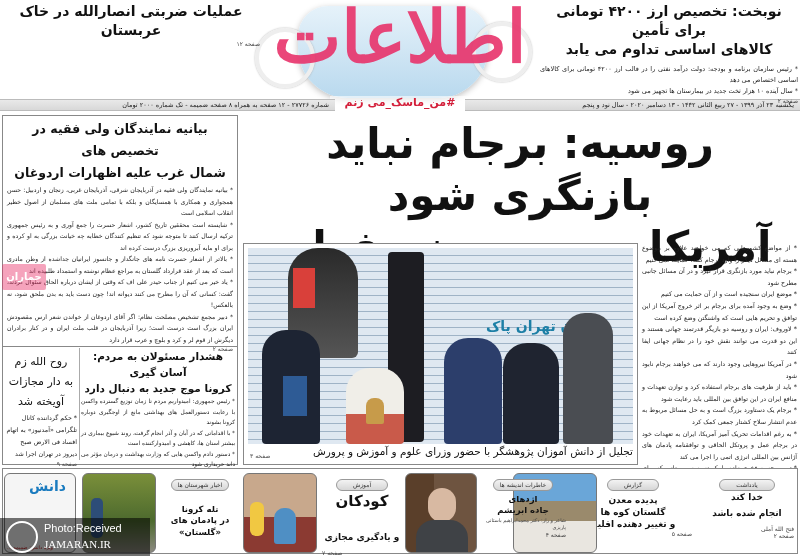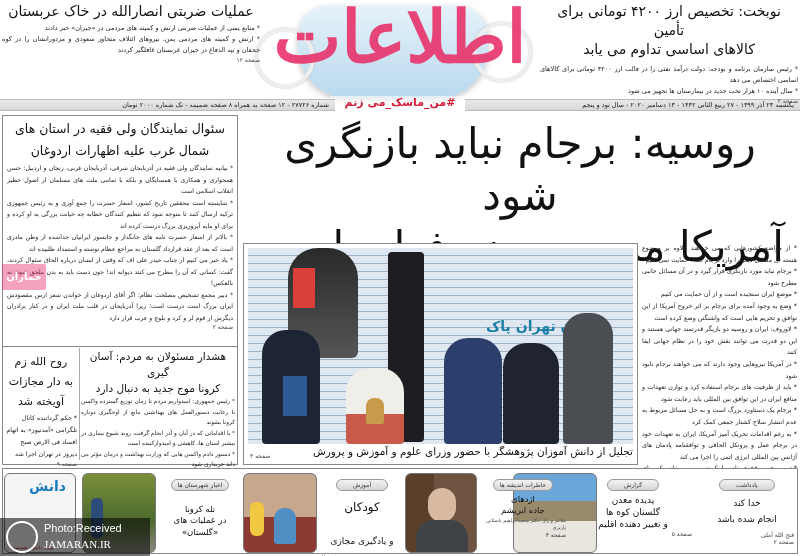--- a/index.html
+++ b/index.html
@@ -1,19 +1,19 @@
 <!DOCTYPE html>
 <html><head>
 <meta charset="utf-8">
 <style>
 *{box-sizing:border-box;margin:0;padding:0}
 html,body{width:800px;height:556px;overflow:hidden;background:#fff}
 body{position:relative;font-family:"DejaVu Sans",sans-serif;color:#111;direction:rtl}
 .abs{position:absolute}
-.hl{font-weight:normal;color:#111;text-align:center;line-height:1.35}
+.hl{font-weight:bold;color:#111;text-align:center;line-height:1.35}
 .bul{font-size:7px;line-height:12.5px;color:#222;text-align:justify}
 .bul p{margin:0}
 .pg{font-size:6px;color:#444}
 .datebar{background:linear-gradient(#e9e9e9,#d8d8d8);border-top:1px solid #bbb;border-bottom:1px solid #bbb;font-size:6.5px;color:#222;height:12px;line-height:11px;padding:0 6px}
 .box{border:1px solid #888;background:#fff}
 .pill{display:inline-block;border:1px solid #999;border-radius:8px;background:linear-gradient(#f3f3f3,#d6d6d6);font-size:6px;padding:0 16px;line-height:10px;color:#333}
 .thumb{border:1px solid #777;border-radius:6px;overflow:hidden}
 </style>
 </head>
 <body>
@@ -39,24 +39,20 @@
   <div class="hl" style="font-size:14px">کالاهای اساسی تداوم می یابد</div>
   <div class="bul" style="margin-top:5px;line-height:11px;font-size:6.5px">
     <p>* رئیس سازمان برنامه و بودجه: دولت درآمد نفتی را در قالب ارز ۴۲۰۰ تومانی برای کالاهای اساسی اختصاص می دهد</p>
     <p>* سال آینده ۱۰ هزار تخت جدید در بیمارستان ها تجهیز می شود</p>
   </div>
   <div class="pg">صفحه ۲</div>
 </div>
 
 <div class="abs" style="left:2px;top:2px;width:258px">
   <div class="hl" style="font-size:14px">عملیات ضربتی انصارالله در خاک عربستان</div>
-  <div class="bul" style="margin-top:2px;line-height:11px;font-size:6.5px">
-    <p>* منابع یمنی از عملیات ضربتی ارتش و کمیته های مردمی در «جیزان» خبر دادند</p>
-    <p>* ارتش و کمیته های مردمی یمن، نیروهای ائتلاف متجاوز سعودی و مزدورانشان را در کوه جحفان و تپه الدفاع در جیزان عربستان غافلگیر کردند</p>
-  </div>
   <div class="pg">صفحه ۱۲</div>
 </div>
 
 <div class="abs" style="left:242px;top:118px;width:556px">
   <div class="hl" style="font-size:42px;line-height:52px;letter-spacing:-1px">روسیه: برجام نباید بازنگری شود</div>
   <div class="hl" style="font-size:42px;line-height:50px;letter-spacing:-1px">آمریکا مسبب وضع فعلی است</div>
 </div>
 
 <div class="abs bul" style="left:642px;top:242px;width:155px;font-size:6.3px;line-height:11.6px">
   <p>* از مواضع کشورهایی که می خواهند علاوه بر موضوع هسته ای مسائل دیگر را وارد برجام کنند، حمایت نمی کنیم</p>
@@ -85,21 +81,21 @@
     <div style="position:absolute;left:196px;top:90px;width:58px;height:106px;background:#2c3e6b;border-radius:24px 24px 4px 4px"></div>
     <div style="position:absolute;left:255px;top:95px;width:56px;height:101px;background:#1f2430;border-radius:24px 24px 4px 4px"></div>
     <div style="position:absolute;left:315px;top:65px;width:50px;height:131px;background:#4a4d52;border-radius:22px 22px 4px 4px"></div>
   </div>
   <div style="position:absolute;left:30px;right:4px;top:201px;font-size:10.5px;text-align:right;color:#111">تجلیل از دانش آموزان پژوهشگر با حضور وزرای علوم و آموزش و پرورش</div>
   <div class="pg" style="position:absolute;left:6px;top:208px">صفحه ۳</div>
 </div>
 
 <div class="abs box" style="left:2px;top:115px;width:236px;height:350px">
   <div style="padding:2px 4px">
-    <div class="hl" style="font-size:12.5px;line-height:22px">سئوال نمایندگان ولی فقیه در استان های</div>
+    <div class="hl" style="font-size:12.5px;line-height:22px">بیانیه نمایندگان ولی فقیه در تخصیص های</div>
     <div class="hl" style="font-size:12.5px;line-height:22px">شمال غرب علیه اظهارات اردوغان</div>
     <div class="bul" style="font-size:6.2px;line-height:11.5px">
       <p>* بیانیه نمایندگان ولی فقیه در آذربایجان شرقی، آذربایجان غربی، زنجان و اردبیل: حسن همجواری و همکاری با همسایگان و بلکه با تمامی ملت های مسلمان از اصول خطیر انقلاب اسلامی است</p>
       <p>* شایسته است محققین تاریخ کشور، اشعار حسرت را جمع آوری و به رئیس جمهوری ترکیه ارسال کنند تا متوجه شود که تنظیم کنندگان خطابه چه خیانت بزرگی به او کرده و برای او مایه آبروریزی بزرگ درست کرده اند</p>
       <p>* بالاتر از اشعار حسرت نامه های جانگداز و جانسوز ایرانیان جداشده از وطن مادری است که بعد از عقد قرارداد گلستان به مراجع عظام نوشته و استمداد طلبیده اند</p>
       <p>* یاد خیر می کنیم از جناب حیدر علی اف که وقتی از ایشان درباره الحاق سئوال کردند، گفت: کسانی که آن را مطرح می کنند دیوانه اند! چون دست باید به بدن ملحق شود، نه بالعکس!</p>
       <p>* دبیر مجمع تشخیص مصلحت نظام: اگر آقای اردوغان از خواندن شعر ارس مقصودش ایران بزرگ است درست است؛ زیرا آذربایجان در قلب ملت ایران و در کنار برادران دیگرش از قوم لر و کرد و بلوچ و عرب قرار دارد</p>
     </div>
     <div class="pg">صفحه ۲</div>
   </div>
@@ -126,21 +122,21 @@
     <div class="hl" style="font-size:11px;line-height:20px;font-weight:normal">آویخته شد</div>
     <div class="bul" style="font-size:6.3px;line-height:12px;text-align:right">* حکم گرداننده کانال تلگرامی «آمدنیوز» به اتهام افساد فی الارض صبح دیروز در تهران اجرا شد</div>
     <div class="pg">صفحه ۹</div>
   </div>
 </div>
 
 <div class="abs box" style="left:2px;top:468px;width:796px;height:86px"></div>
 
 <div class="abs" style="left:700px;top:472px;width:94px;text-align:center">
   <span class="pill">یادداشت</span>
-  <div class="hl" style="font-size:9px;margin-top:6px">خدا کند</div>
+  <div class="hl" style="font-size:9px;margin-top:0">خدا کند</div>
   <div class="hl" style="font-size:9px;margin-top:4px">انجام شده باشد</div>
   <div class="pg" style="text-align:right;margin-top:6px">فتح الله آملی</div>
   <div class="pg" style="text-align:right">صفحه ۲</div>
 </div>
 
 <div class="abs" style="left:574px;top:472px;width:118px;text-align:center">
   <span class="pill">گزارش</span>
   <div class="hl" style="font-size:9px;margin-top:3px">پدیده معدن</div>
   <div class="hl" style="font-size:9px">گلستان کوه ها</div>
   <div class="hl" style="font-size:9px">و تغییر دهنده اقلیم</div>
@@ -249,33 +245,33 @@
   <div class="pg" style="text-align:right;font-size:5px;line-height:7px">شاعر و راز: دکتر محمدابراهیم باستانی پاریزی</div>
   <div class="pg" style="text-align:right">صفحه ۴</div>
 </div>
 <div class="abs thumb" style="left:405px;top:473px;width:72px;height:80px;background:linear-gradient(90deg,#5a3f2a 0 40%,#6e5440 40%)">
   <div style="position:absolute;left:22px;top:14px;width:28px;height:34px;border-radius:14px;background:#d8b9a2"></div>
   <div style="position:absolute;left:10px;top:46px;width:52px;height:36px;border-radius:18px 18px 0 0;background:#3f4246"></div>
 </div>
 
 <div class="abs" style="left:322px;top:472px;width:80px;text-align:center">
   <span class="pill">آموزش</span>
-  <div class="hl" style="font-size:12px;margin-top:8px">کودکان</div>
+  <div class="hl" style="font-size:15px;">کودکان</div>
   <div class="hl" style="font-size:9px;margin-top:20px">و یادگیری مجازی</div>
   <div class="pg" style="text-align:left;margin-top:6px">صفحه ۷</div>
 </div>
 <div class="abs thumb" style="left:243px;top:473px;width:74px;height:80px;background:linear-gradient(#c8a88c 0 55%,#8b3a32 55%)">
   <div style="position:absolute;left:30px;top:34px;width:22px;height:36px;border-radius:10px 10px 3px 3px;background:#4f8fc4"></div>
   <div style="position:absolute;left:6px;top:28px;width:14px;height:34px;border-radius:6px;background:#f1c842"></div>
 </div>
 
 <div class="abs" style="left:160px;top:472px;width:80px;text-align:center">
   <span class="pill" style="padding:0 6px">اخبار شهرستان ها</span>
   <div class="hl" style="font-size:8.5px;margin-top:13px">تله کرونا</div>
-  <div class="hl" style="font-size:8.5px">در عملیات های</div>
+  <div class="hl" style="font-size:8.5px">در پادمان های</div>
   <div class="hl" style="font-size:8.5px">«گلستان»</div>
 </div>
 <div class="abs thumb" style="left:82px;top:473px;width:74px;height:80px;background:linear-gradient(#7a8f3a,#4d6a2e 60%,#8c8a80)">
   <div style="position:absolute;left:8px;top:24px;width:12px;height:40px;border-radius:5px;background:#2d4d78"></div>
 </div>
 
 <div class="abs thumb" style="left:4px;top:473px;width:72px;height:80px;background:#f5f5f5">
   <div style="position:absolute;left:24px;top:4px;font-size:14px;font-weight:bold;color:#1a7bbf">دانش</div>
   <div style="position:absolute;left:2px;bottom:2px;font-size:5px;color:#c0282a">ویژه دانش: ضمیمه ...</div>
 </div>

